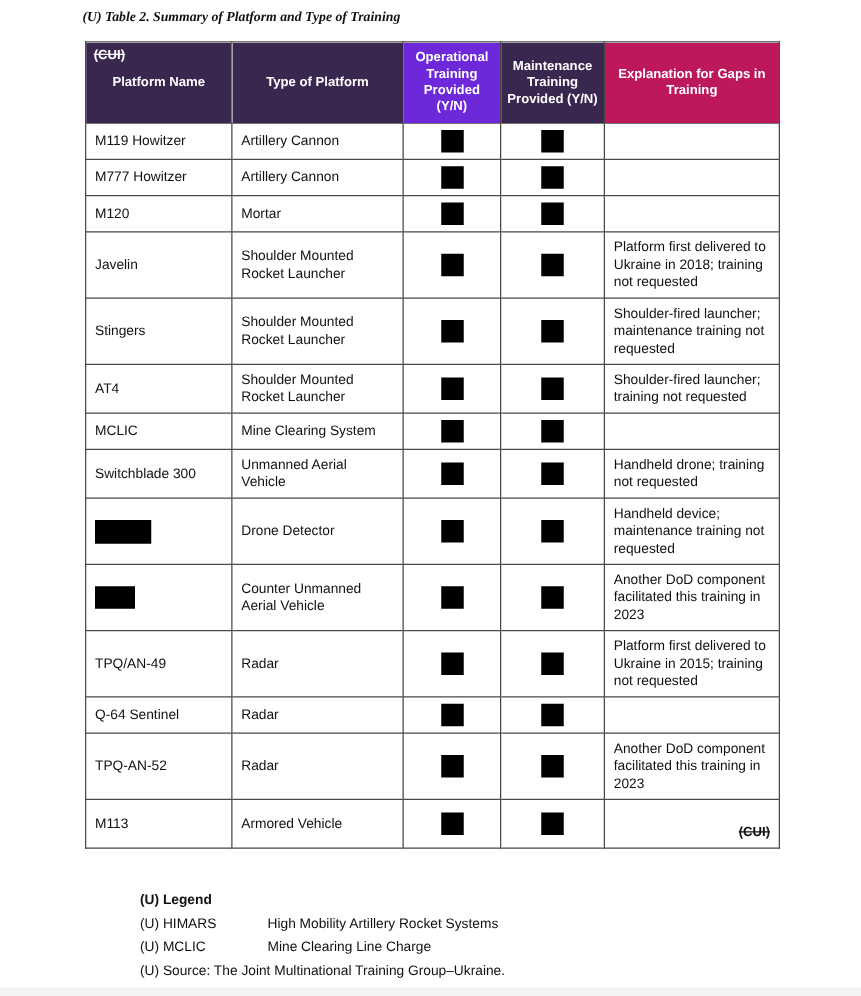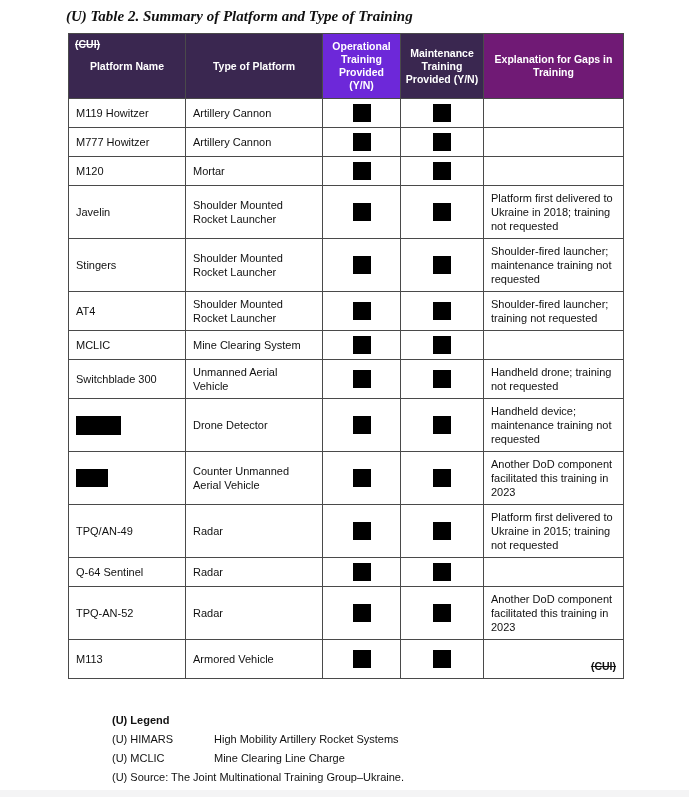--- a/index.html
+++ b/index.html
@@ -15,21 +15,21 @@
     background: #ffffff;
     overflow: hidden;
   }
   .doc-title {
     position: absolute;
     left: 66px;
     top: 8px;
     font-family: "Liberation Serif", serif;
     font-style: italic;
     font-weight: bold;
-    font-size: 15px;
+    font-size: 11px;
     color: #111111;
     white-space: nowrap;
   }
   table.training {
     position: absolute;
     left: 68px;
     top: 33px;
     width: 555px;
     border-collapse: collapse;
     table-layout: fixed;
@@ -122,21 +122,21 @@
         </th>
         <th style="background: rgb(58, 39, 80); color: rgb(255, 255, 255);">
           <span>Type of Platform</span>
         </th>
         <th style="background: #6d28d9; color: rgb(255, 255, 255);">
           <span>Operational Training Provided (Y/N)</span>
         </th>
         <th style="background: rgb(58, 39, 80); color: rgb(255, 255, 255);">
           <span>Maintenance Training Provided (Y/N)</span>
         </th>
-        <th style="background: #701a75; color: rgb(255, 255, 255);">
+        <th style="background: #be185d; color: rgb(255, 255, 255);">
           <span>Explanation for Gaps in Training</span>
         </th>
       </tr>
     </thead>
     <tbody>
         <tr>
           <td>M119 Howitzer</td>
           <td>Artillery Cannon</td>
           <td class="cell-center"><span class="redaction" style="width: 18px; height: 18px; background: rgb(0, 0, 0);"></span></td>
           <td class="cell-center"><span class="redaction" style="width: 18px; height: 18px; background: rgb(0, 0, 0);"></span></td>

